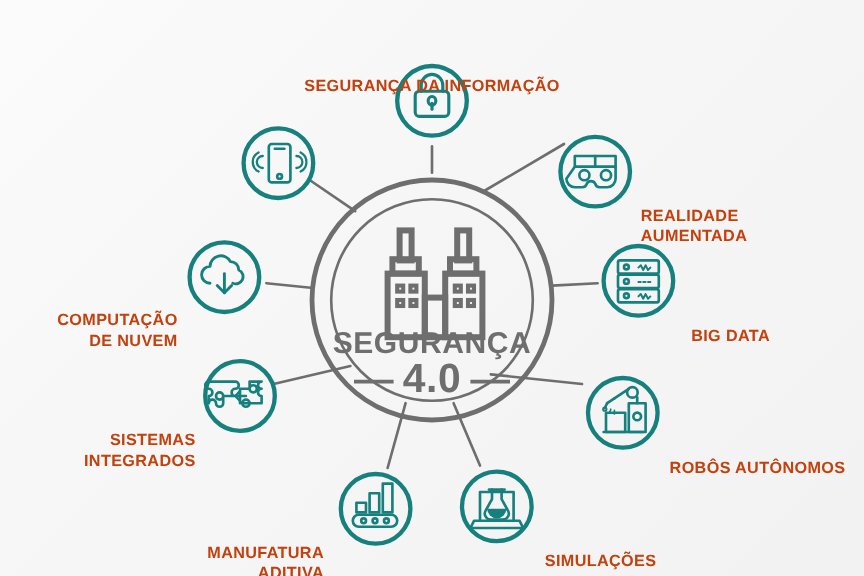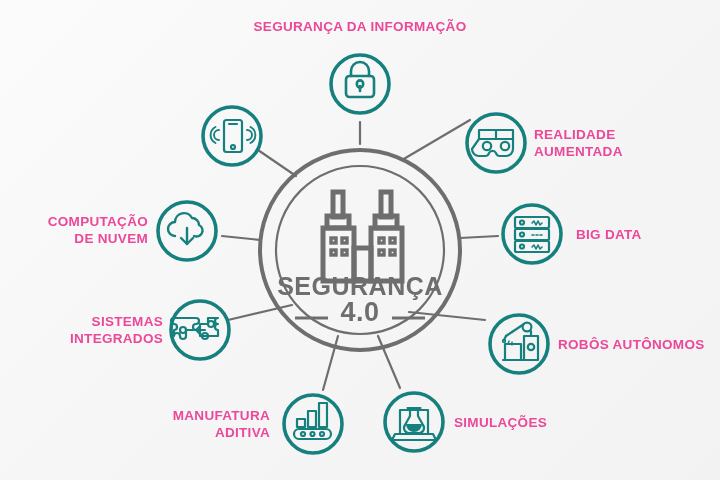--- a/index.html
+++ b/index.html
@@ -18,40 +18,41 @@
     width: 720px; height: 480px;
   }
   svg.layer {
     position: absolute;
     left: 0; top: 0;
     width: 720px; height: 480px;
     overflow: visible;
   }
   .label {
     position: absolute;
-    color: #ec4899;
+    color: #c2410c;
     font-weight: 700;
     font-size: 13.5px;
     letter-spacing: 0.3px;
     line-height: 1.28;
     white-space: pre-line;
     text-transform: uppercase;
+    margin-top: 45px;
   }
   .label.right { text-align: left; }
   .label.left  { text-align: right; }
   .label.center{ text-align: center; }
   .hub-title {
     position: absolute;
     color: #6e6e6e;
     font-weight: 700;
     text-align: center;
     letter-spacing: 0.5px;
   }
   #hub-word { font-size: 25px; left: 260px; top: 272px; width: 200px; }
-  #hub-version { font-size: 27px; left: 260px; top: 297px; width: 200px; }
+  #hub-version { font-size: 34px; left: 260px; top: 297px; width: 200px; }
 </style>
 </head>
 <body>
 
 <div id="stage">
 
   <svg class="layer" viewBox="0 0 720 480">
 
     <g stroke="#6e6e6e" stroke-width="2.2" stroke-linecap="round" fill="none">
       <line x1="360" y1="144" x2="360" y2="122"></line>

